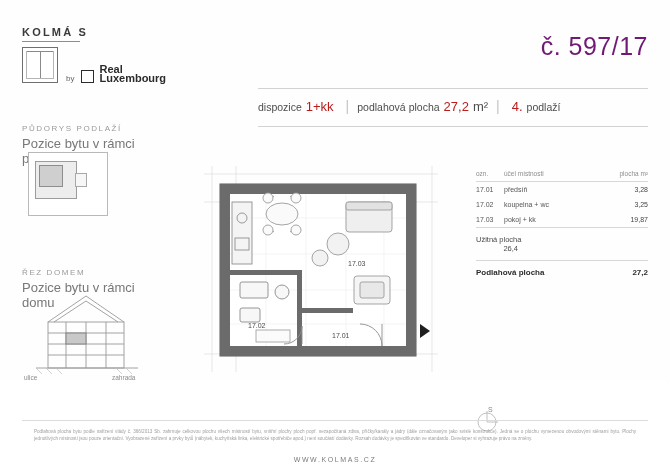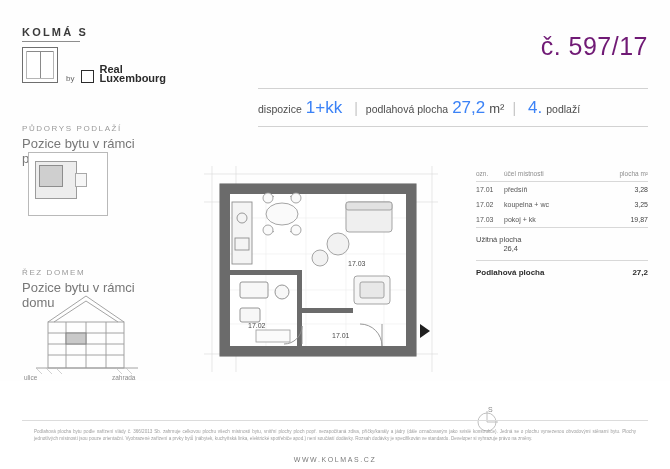--- a/index.html
+++ b/index.html
@@ -108,21 +108,21 @@
   .disp-row {
     position: absolute;
     left: 258px; top: 98px;
     right: 22px;
     display: flex;
     align-items: baseline;
     font-size: 10.5px;
     color: #4d4d4d;
   }
   .disp-row .lbl { font-size: 10.5px; }
-  .disp-row .val { font-size: 17px; color: #3b82f6; margin: 0 4px; }
+  .disp-row .val { font-size: 13px; color: #b91c1c; margin: 0 4px; }
   .disp-row .sep { color: #c4c4c4; margin: 0 8px; font-size: 14px; }
   .disp-row .sup { font-size: 13px; }
   .hr-main2 {
     position: absolute;
     left: 258px; right: 22px; top: 126px;
     height: 1px; background: #d2d2d2;
   }
 
   
   .side-title {

